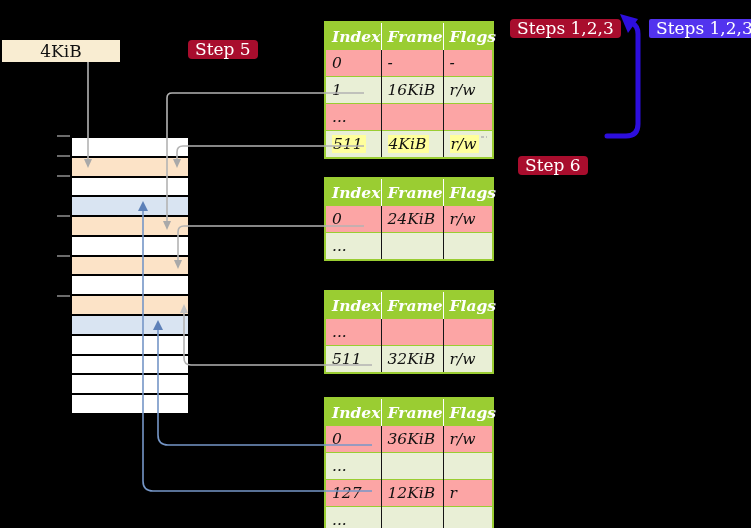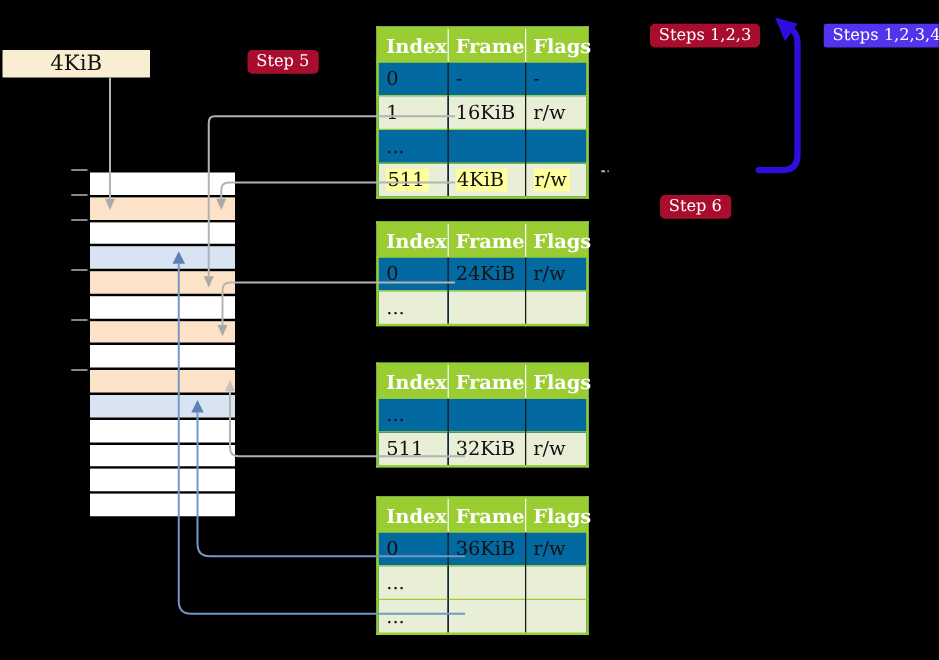--- a/index.html
+++ b/index.html
@@ -25,35 +25,35 @@
 
   
   .overlay{position:absolute;left:0;top:0;width:751px;height:528px;z-index:10;pointer-events:none;}
 
   
   .sizebox{position:absolute;left:2px;top:40px;width:118px;height:22px;
     background:var(--label-cream);color:#111;font-size:17px;line-height:22px;
     text-align:center;z-index:5;}
 
   
-  .badge{position:absolute;color:#fff;font-size:13px;line-height:19px;
-    padding:0 7px;border-radius:4px;z-index:5;white-space:nowrap;margin-left:10px;}
+  .badge{position:absolute;color:#fff;font-size:17px;line-height:19px;
+    padding:0 7px;border-radius:4px;z-index:5;white-space:nowrap;}
   .badge.red{background:var(--badge-red);}
   .badge.blue{background:var(--badge-blue);border-radius:2px;}
 
   
   .memcol{position:absolute;left:70px;top:136px;width:116px;height:275px;
     border:2px solid #000;background:#000;display:flex;flex-direction:column;z-index:2;}
   .mrow{flex:1;border-bottom:2px solid #000;}
   .mrow:last-child{border-bottom:none;}
 
   
-  table.ptable{position:absolute;left:301px;width:168px;border-collapse:collapse;
+  table.ptable{position:absolute;left:324px;width:168px;border-collapse:collapse;
     table-layout:fixed;z-index:5;border:2px solid var(--header-green);
-    font-size:15.5px;color:#111;background:#0369a1;}
+    font-size:15.5px;color:#111;background:#fca5a5;font-style:italic;}
   table.ptable col.c1{width:56px;} table.ptable col.c2{width:62px;} table.ptable col.c3{width:50px;}
   table.ptable th{background:var(--header-green);color:#fff;font-weight:bold;
     text-align:left;padding:0 0 0 6px;height:26px;border-right:1px solid #fff;
     font-size:15.5px;}
   table.ptable th:last-child{border-right:none;}
   table.ptable td{height:26px;padding:0 0 0 6px;border-right:1px solid #151515;
     border-top:1px solid var(--header-green);overflow:hidden;white-space:nowrap;}
   table.ptable td:last-child{border-right:none;}
   table.ptable tr.shade td{background:var(--row-green);}
   table.ptable .hl{background:var(--hl-yellow);padding:0 3px 0 1px;}
@@ -236,20 +236,25 @@
         <tr class="">
           <td>0</td>
           <td>36KiB</td>
           <td>r/w</td>
         </tr>
         <tr class="shade">
           <td>...</td>
           <td></td>
           <td></td>
         </tr>
+        <tr class="">
+          <td>127</td>
+          <td>12KiB</td>
+          <td>r</td>
+        </tr>
         <tr class="shade">
           <td>...</td>
           <td></td>
           <td></td>
         </tr>
       </tbody>
     </table>
 
 </div>
 

